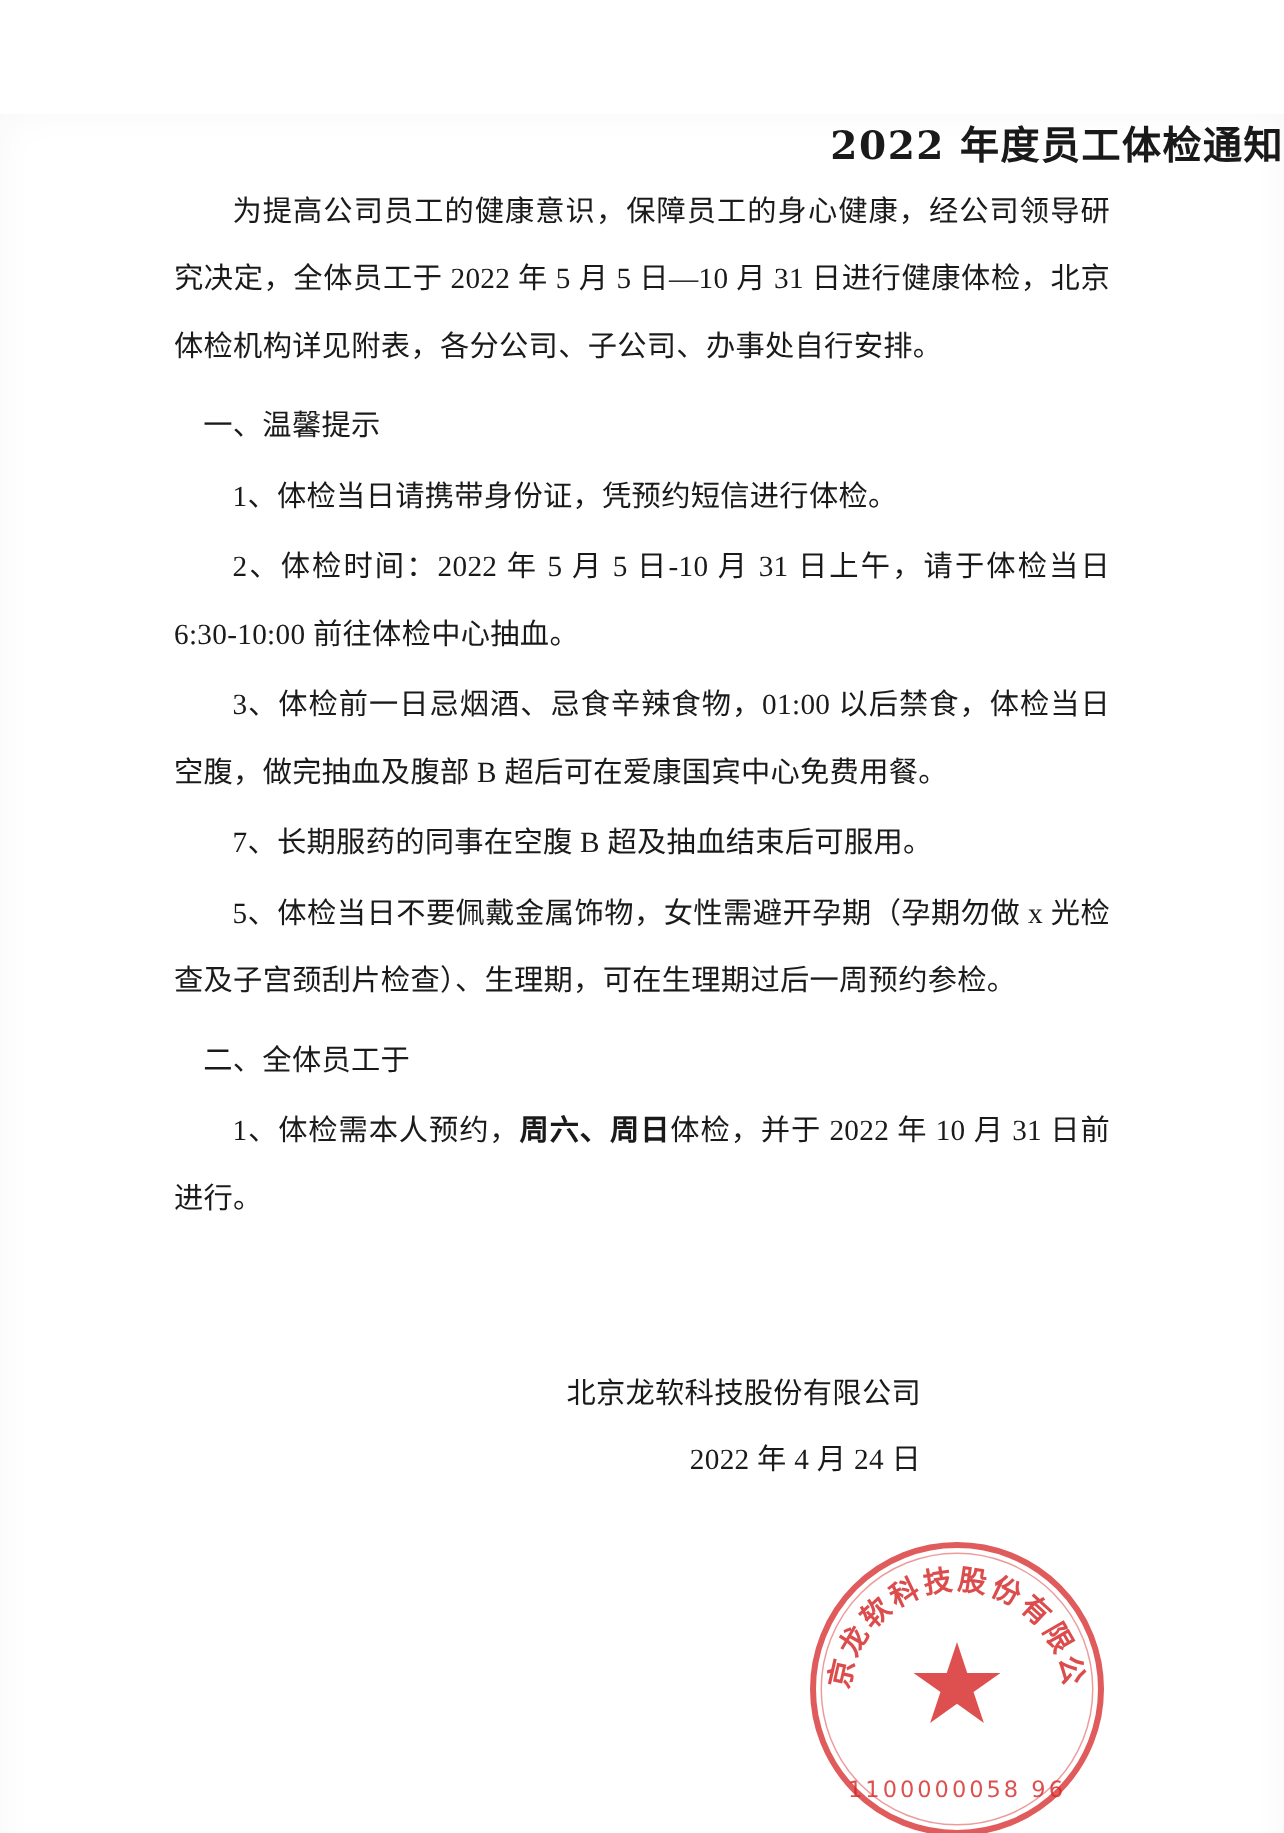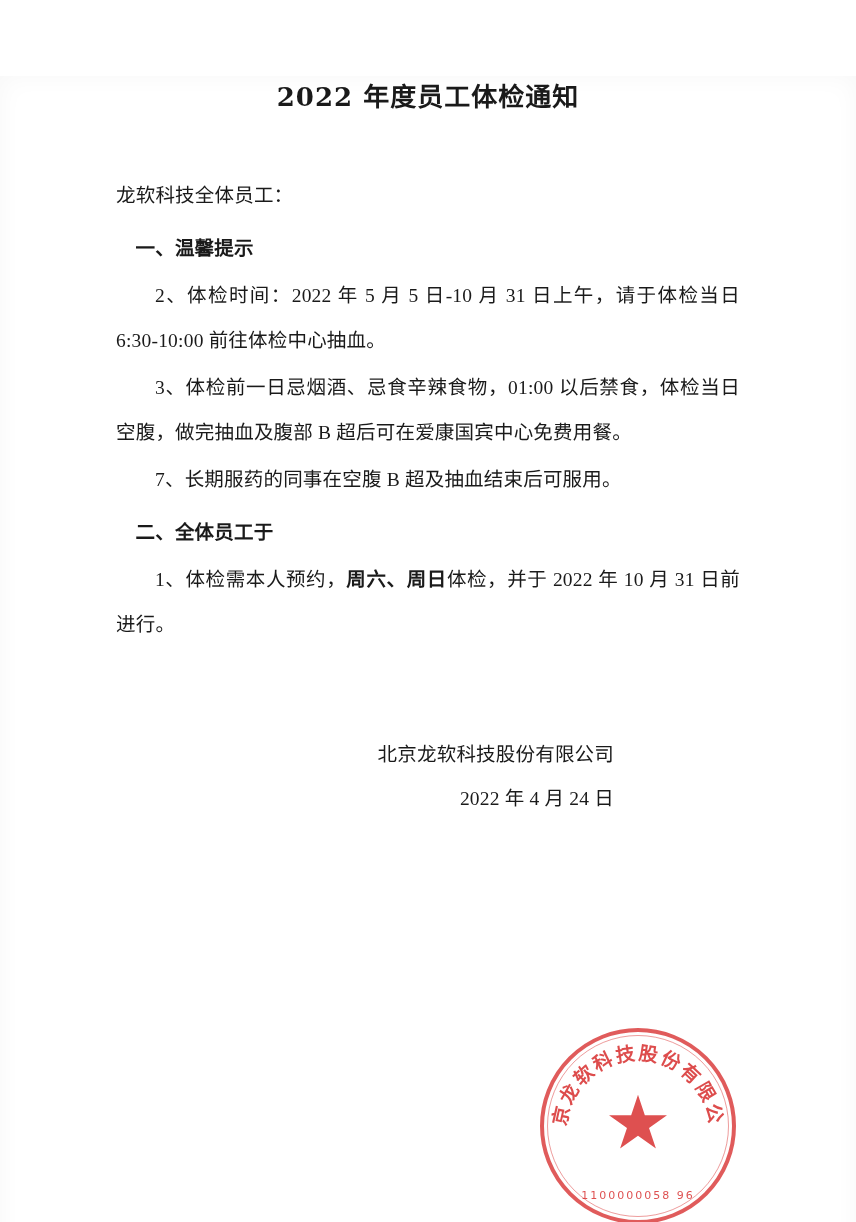--- a/index.html
+++ b/index.html
@@ -28,21 +28,21 @@
   
   .page::after {
     content: "";
     position: absolute;
     inset: 0;
     pointer-events: none;
     box-shadow: inset 0 0 26px rgba(0,0,0,0.035);
   }
 
   .doc-title {
-    text-align: center;
+    text-align: right;
     font-size: 26px;
     font-weight: bold;
     letter-spacing: 1px;
     margin: 76px 0 0 0;
     font-family: "DejaVu Serif", "Liberation Serif", serif;
   }
 
   .content {
     margin: 0 auto;
     padding: 0 116px 0 116px;
@@ -63,21 +63,21 @@
   .greeting {
     text-indent: 2em;
     margin-top: 6px;
   }
   .para {
     text-indent: 2em;
     margin-top: 6px;
   }
   .section-heading {
     text-indent: 1em;
-    font-weight: bold;
+    font-weight: normal;
     margin-top: 8px;
     font-size: 19.5px;
   }
   .item {
     text-indent: 2em;
     margin-top: 2px;
   }
   .bold-inline {
     font-weight: bold;
   }
@@ -137,43 +137,45 @@
     font-family: "DejaVu Serif", "Liberation Serif", serif;
     font-weight: bold;
   }
   .seal .seal-number {
     position: absolute;
     left: 0;
     right: 0;
     bottom: 22px;
     text-align: center;
     color: rgba(214, 36, 36, 0.8);
-    font-size: 11px;
+    font-size: 15px;
     letter-spacing: 2px;
     font-family: "DejaVu Sans", sans-serif;
   }
 </style>
 </head>
 <body>
 
 <div class="page">
 
   <h1 class="doc-title">2022 年度员工体检通知</h1>
 
   <div class="content">
 
-    <p class="salutation">龙软科技全体员工：</p>
-
-
+
+
+    <p class="para">为提高公司员工的健康意识，保障员工的身心健康，经公司领导研究决定，全体员工于 2022 年 5 月 5 日—10 月 31 日进行健康体检，北京体检机构详见附表，各分公司、子公司、办事处自行安排。</p>
 
     <p class="section-heading">一、温馨提示</p>
 
+    <p class="item">1、体检当日请携带身份证，凭预约短信进行体检。</p>
     <p class="item">2、体检时间：2022 年 5 月 5 日-10 月 31 日上午，请于体检当日 6:30-10:00 前往体检中心抽血。</p>
     <p class="item">3、体检前一日忌烟酒、忌食辛辣食物，01:00 以后禁食，体检当日空腹，做完抽血及腹部 B 超后可在爱康国宾中心免费用餐。</p>
     <p class="item">7、长期服药的同事在空腹 B 超及抽血结束后可服用。</p>
+    <p class="item">5、体检当日不要佩戴金属饰物，女性需避开孕期（孕期勿做 x 光检查及子宫颈刮片检查）、生理期，可在生理期过后一周预约参检。</p>
 
     <p class="section-heading">二、全体员工于</p>
 
     <p class="item"><span>1、体检需本人预约，</span><span class="bold-inline">周六、周日</span><span>体检，并于 2022 年 10 月 31 日前进行。</span></p>
 
 
     <div class="signature">
       <p>北京龙软科技股份有限公司</p>
       <p>2022 年 4 月 24 日</p>
     </div>

